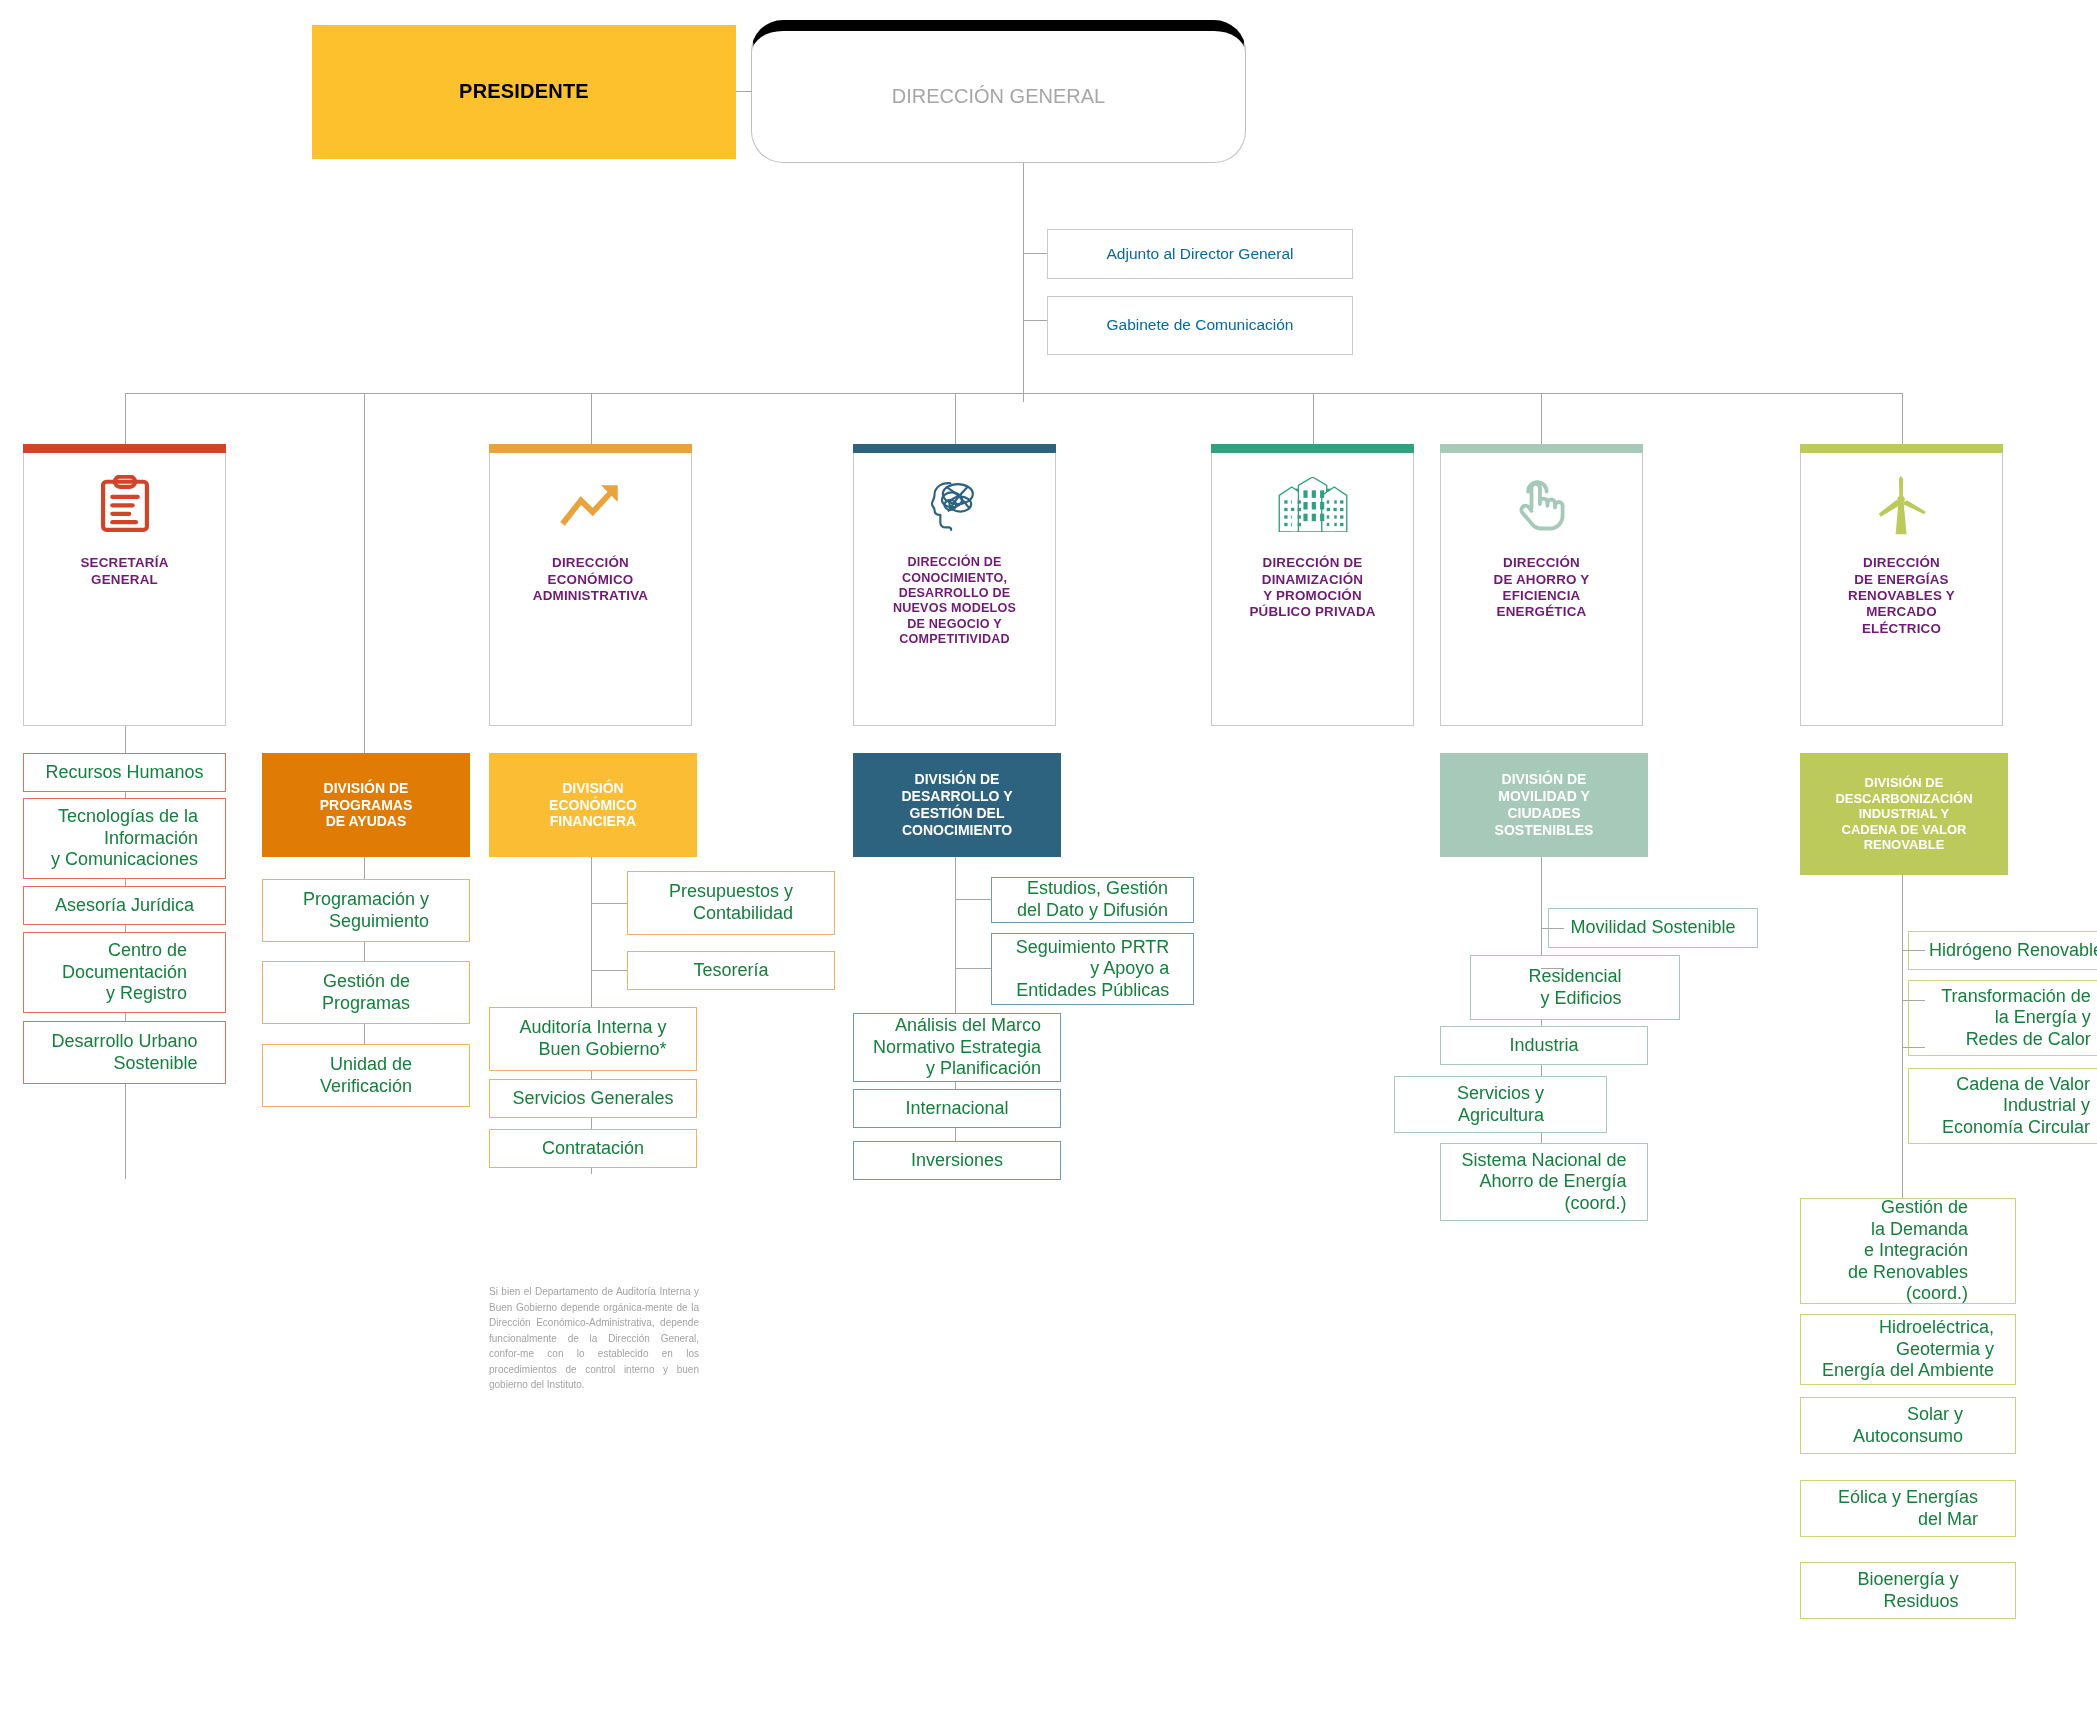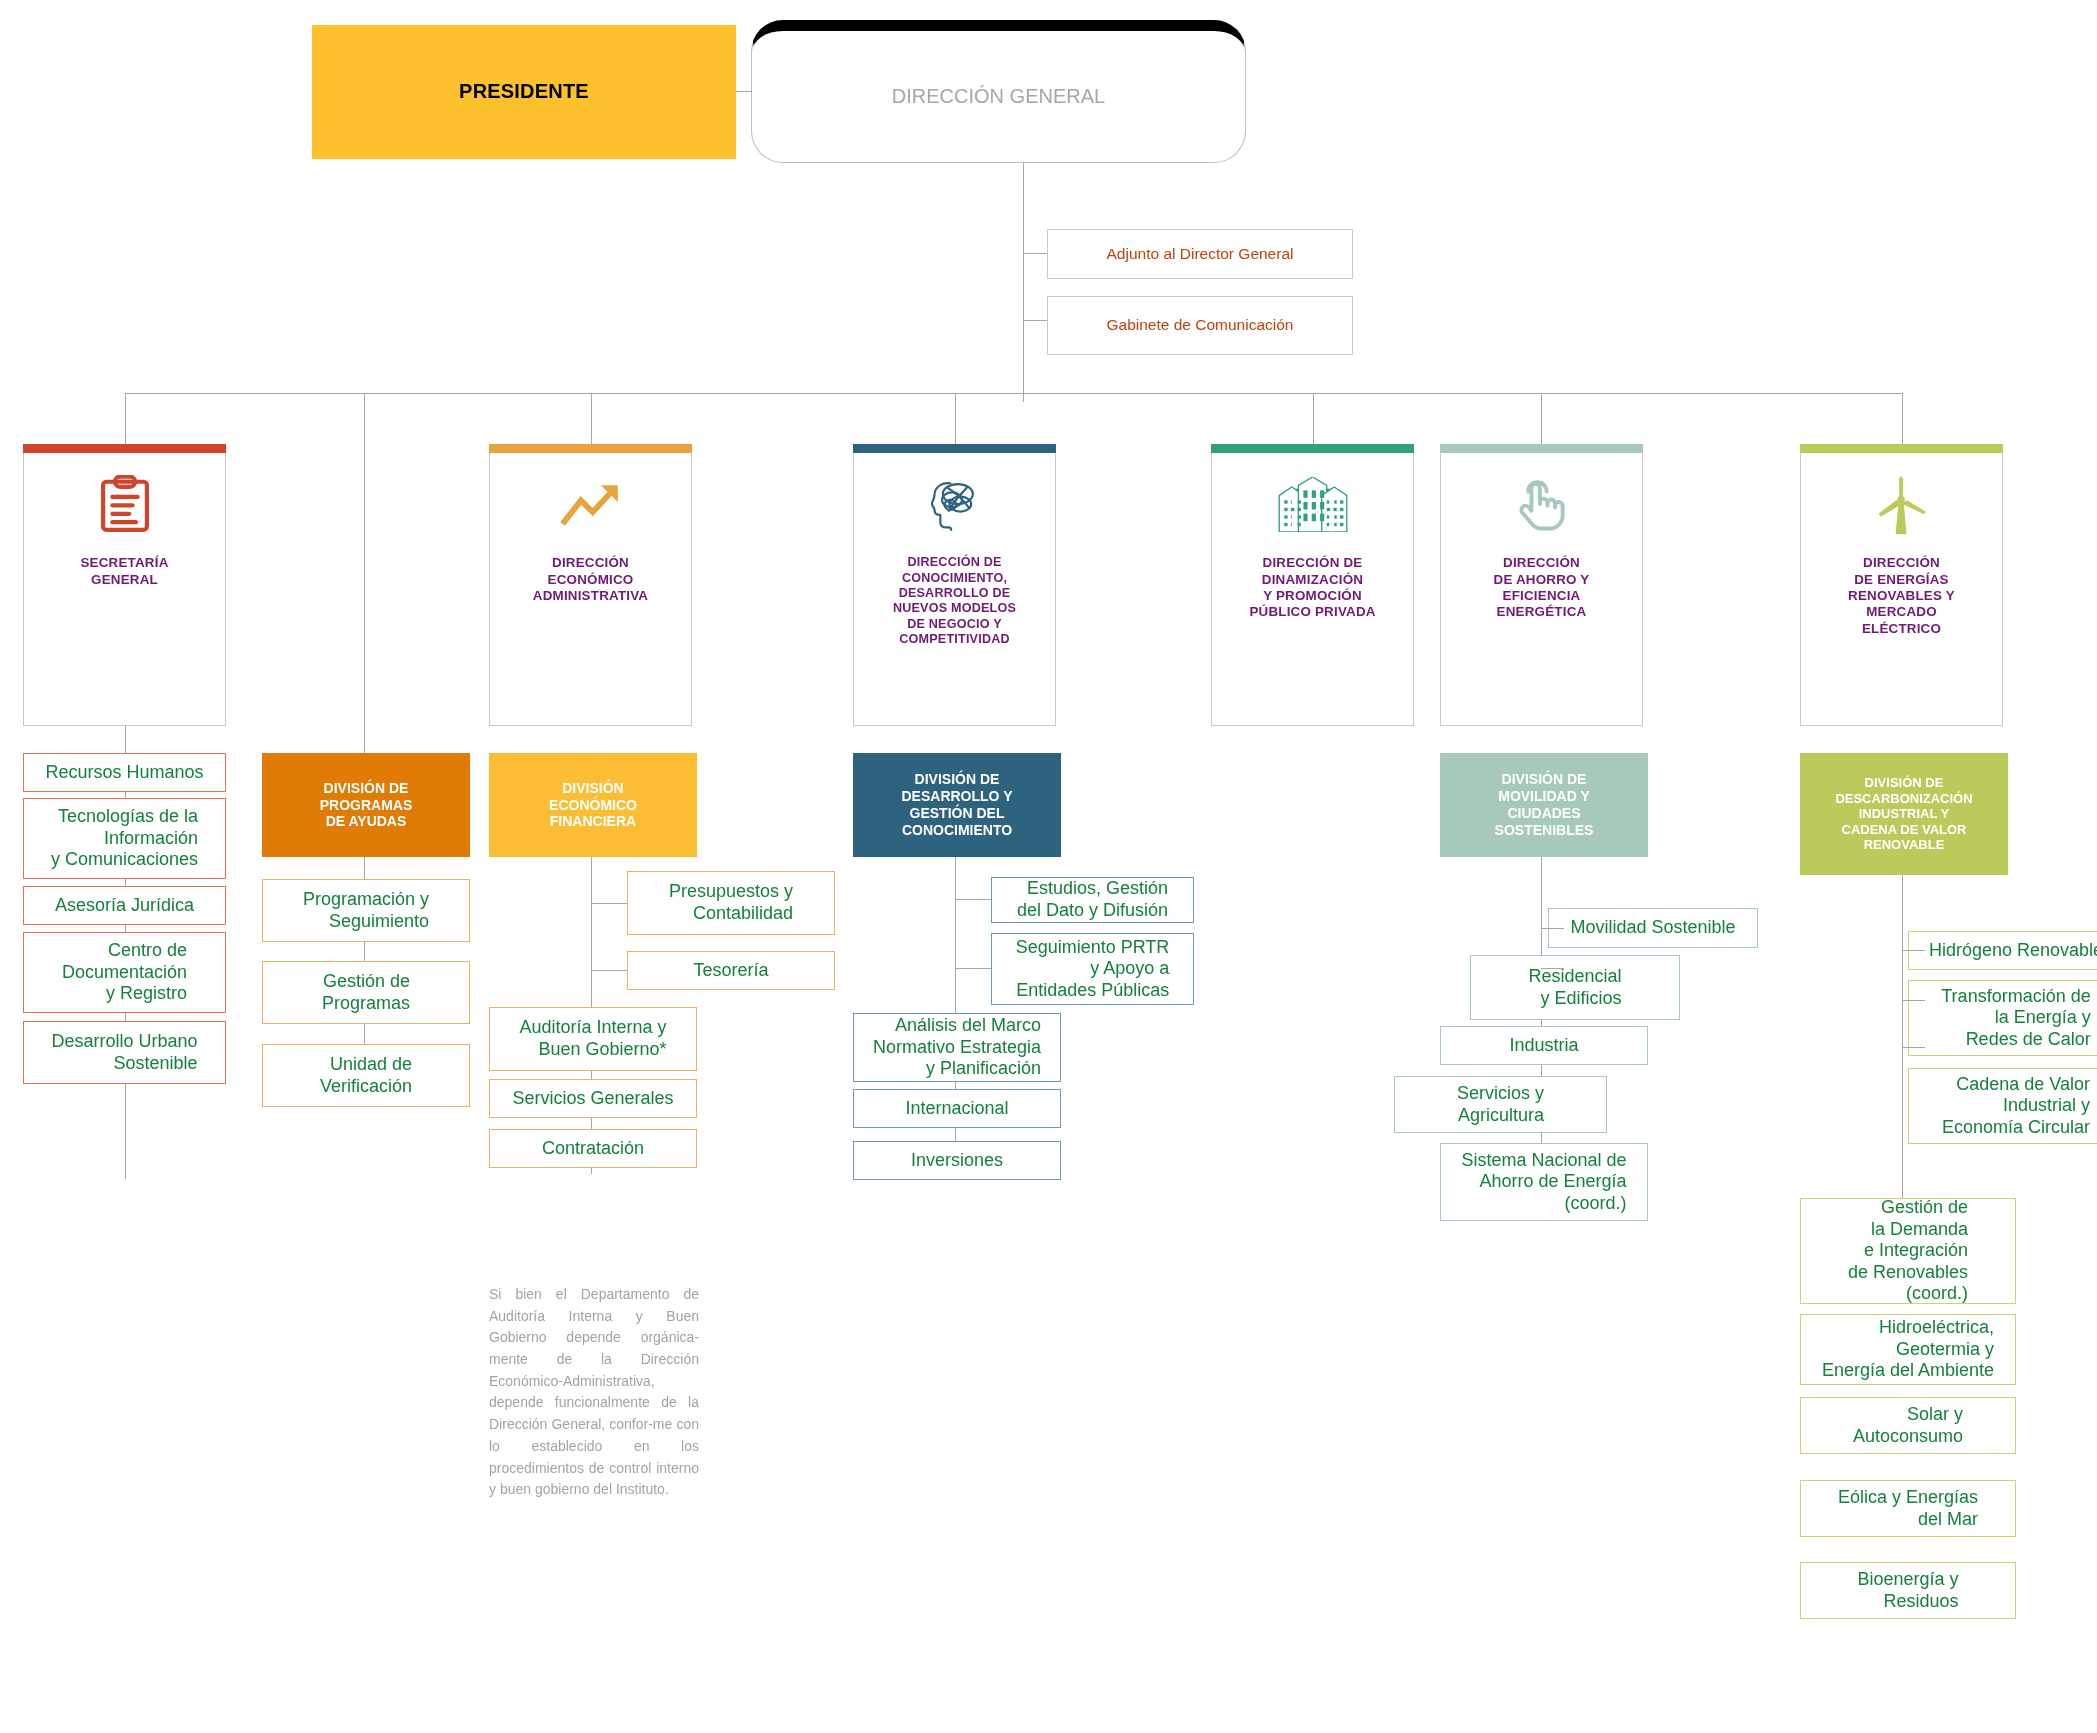--- a/index.html
+++ b/index.html
@@ -41,21 +41,21 @@
   .dirgen{
     background:#ffffff;
     border:0.8px solid #bfbfbf;
     border-top:11px solid #000000;
     color:#a6a6a6;
     font-size:20px;
     font-weight:normal;
   }
   .smallbox{
     border:0.8px solid #c9c9c9;
-    color:#c2410c;
+    color:#0369a1;
     font-size:15.5px;
   }
 
   
   .dircard{
     border:0.8px solid #c9c9c9;
     flex-direction:column;
     justify-content:flex-start;
     color:#701a75;
     font-size:13.4px;
@@ -96,21 +96,21 @@
     color:#15803d;
     line-height:1.2;
     white-space:pre-line;
     font-weight:normal;
     text-align:right;
   }
 
   
   .footnote{
     position:absolute;
-    font-size:14px;
+    font-size:10px;
     line-height:1.55;
     color:#a3a3a3;
     text-align:justify;
     text-align-last:left;
     white-space:pre-line;
   }
   svg{display:block;}
 </style>
 </head>
 <body>

